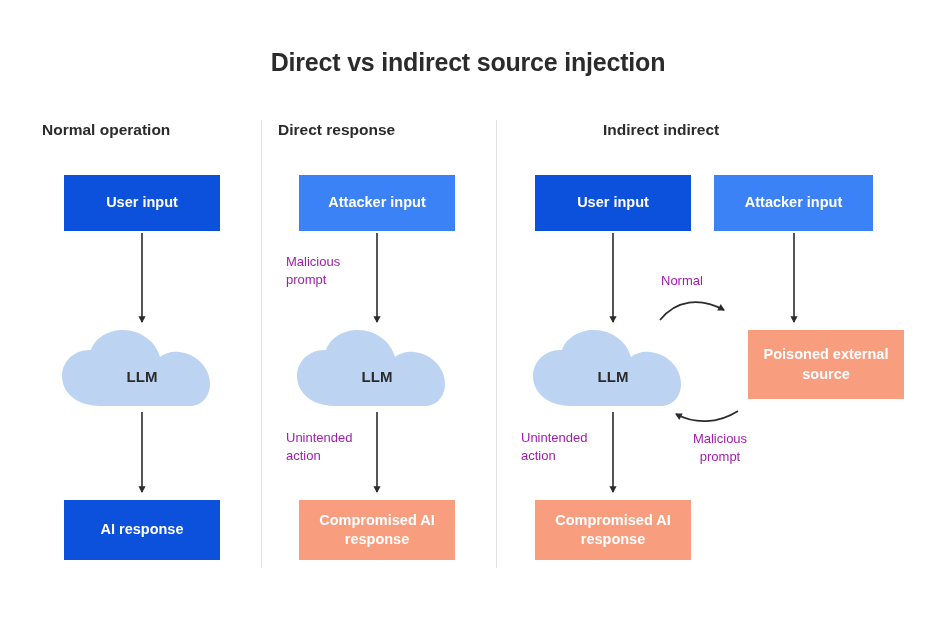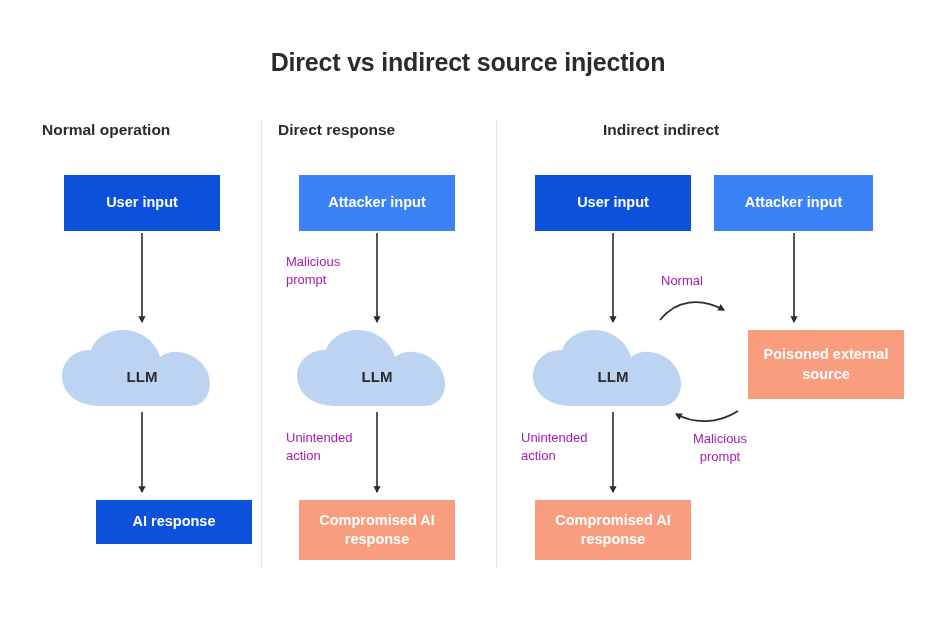--- a/index.html
+++ b/index.html
@@ -122,21 +122,21 @@
 
   <div class="cloud" style="left:56px; top:330px; width:172px; height:76px;">
     <svg width="172" height="76" viewBox="0 0 172 76">
       <path d="M44 76 C20 76 6 62 6 46 C6 31 19 19 35 20 C39 8 52 0 67 0
                C85 0 100 12 104 27 C109 23 116 21 123 22
                C141 24 154 38 154 54 C154 66 146 76 134 76 Z" fill="#bcd4f2"></path>
     </svg>
     <div class="cloud-label" style="top:28px;">LLM</div>
   </div>
 
-  <div class="node blue" style="left:64px; top:500px; width:156px; height:44px;margin-left:32px;">AI response</div>
+  <div class="node blue" style="left:64px; top:500px; width:156px; height:60px;">AI response</div>
 
   <div class="node dark" style="left:299px; top:175px; width:156px; height:56px;">Attacker input</div>
 
   <div class="edge-label" style="left:286px; top:253px; width:82px;">Malicious
 prompt</div>
 
   <div class="cloud" style="left:291px; top:330px; width:172px; height:76px;">
     <svg width="172" height="76" viewBox="0 0 172 76">
       <path d="M44 76 C20 76 6 62 6 46 C6 31 19 19 35 20 C39 8 52 0 67 0
                C85 0 100 12 104 27 C109 23 116 21 123 22

